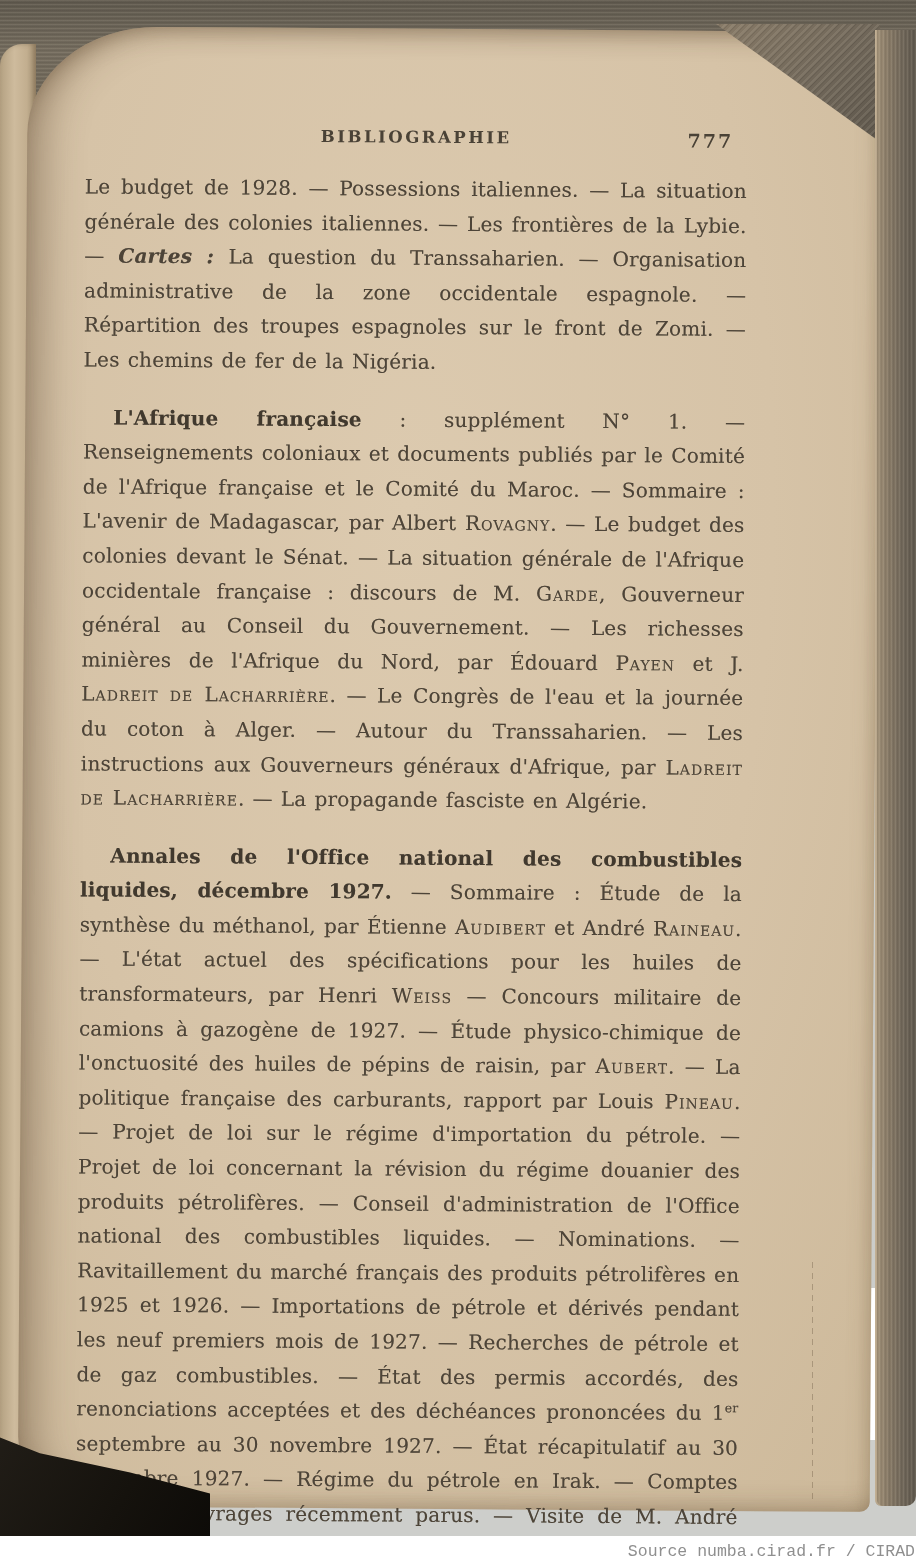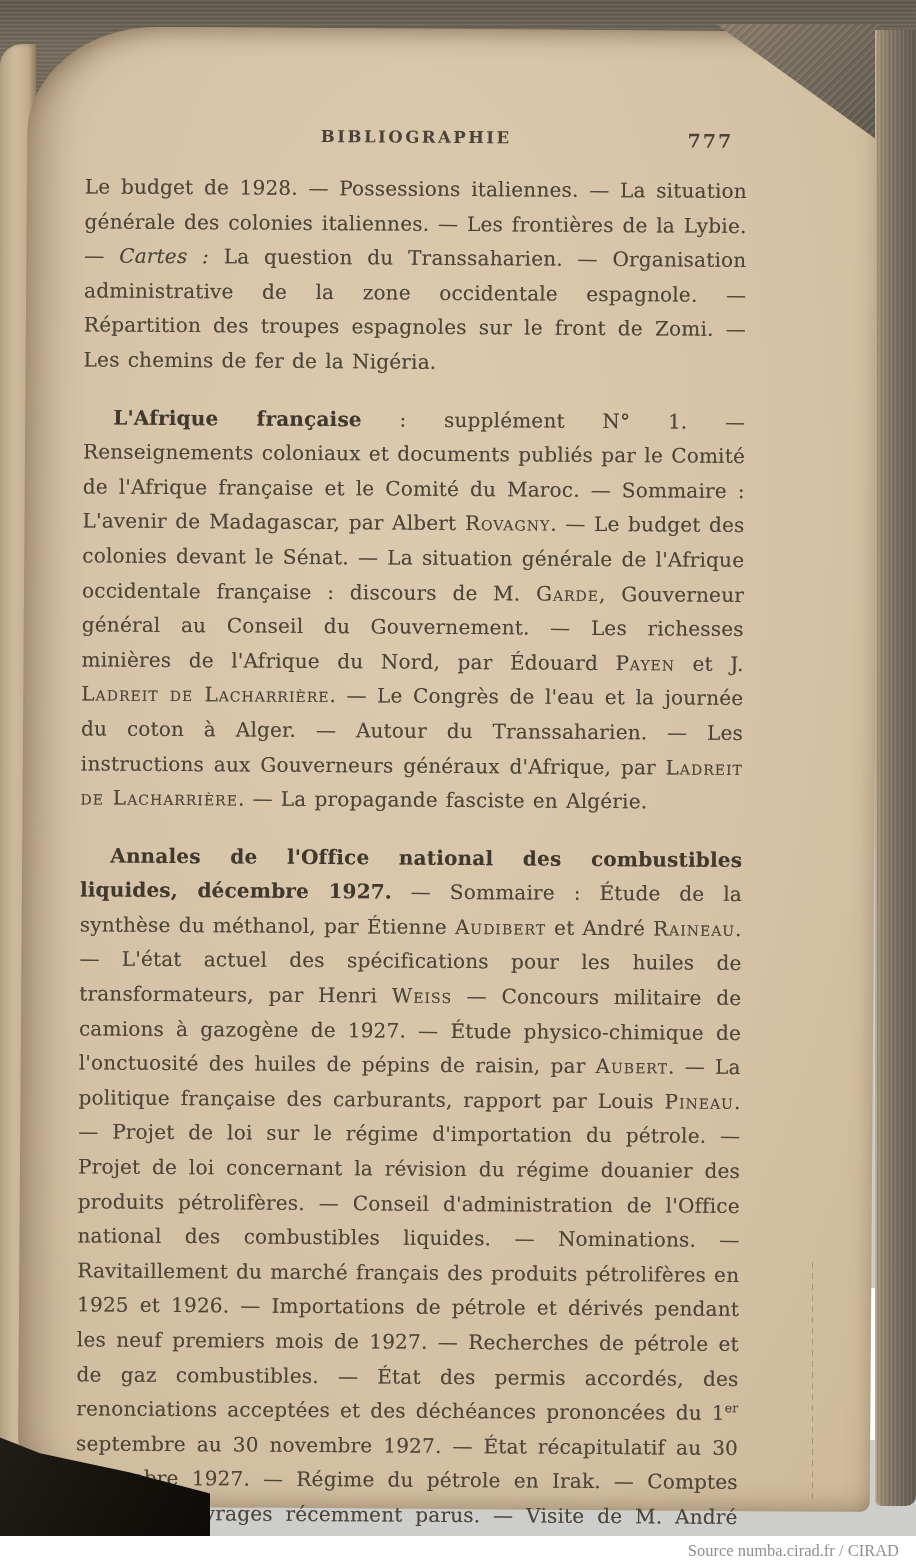--- a/index.html
+++ b/index.html
@@ -84,31 +84,31 @@
   }
   .running-header .pagenum{
     position:absolute;right:14px;top:0;font-size:19px;letter-spacing:2px;font-weight:bold;text-align:center;
   }
   .body-text{margin-top:22px;font-size:20px;line-height:34.6px;text-align:justify;
     word-spacing:1.5px;letter-spacing:0.2px;text-shadow:0 0 0.5px rgba(77,68,56,0.45);}
   .body-text p{margin:0;}
   .body-text p + p{margin-top:23px;}
   .body-text p.indent{text-indent:30px;}
   .seg-b{font-weight:bold;color:#41392e;}
-  .seg-i{font-style:italic;}
+  .seg-i{font-style:italic;font-weight:bold;}
   .seg-sc{font-variant:small-caps;letter-spacing:1px;}
   .seg-sup{vertical-align:super;font-size:0.62em;line-height:0;}
   
   .attribution-bar{
     position:absolute;left:0;top:1536px;width:916px;height:30px;background:#ffffff;
     display:flex;align-items:center;justify-content:flex-end;
   }
   .attribution-bar span{
-    font-family:Liberation Serif, serif;
-    font-size:16.5px;color:#8f8f8f;padding-right:17px;
+    font-family:Liberation Mono, monospace;
+    font-size:16.5px;color:#8f8f8f;padding-right:1px;
   }
 </style>
 </head>
 <body>
 
 <div class="stage">
   <div class="scan">
     <div class="top-edge"></div>
     <div class="bottom-gray"></div>
     <div class="gutter-strip"></div>

